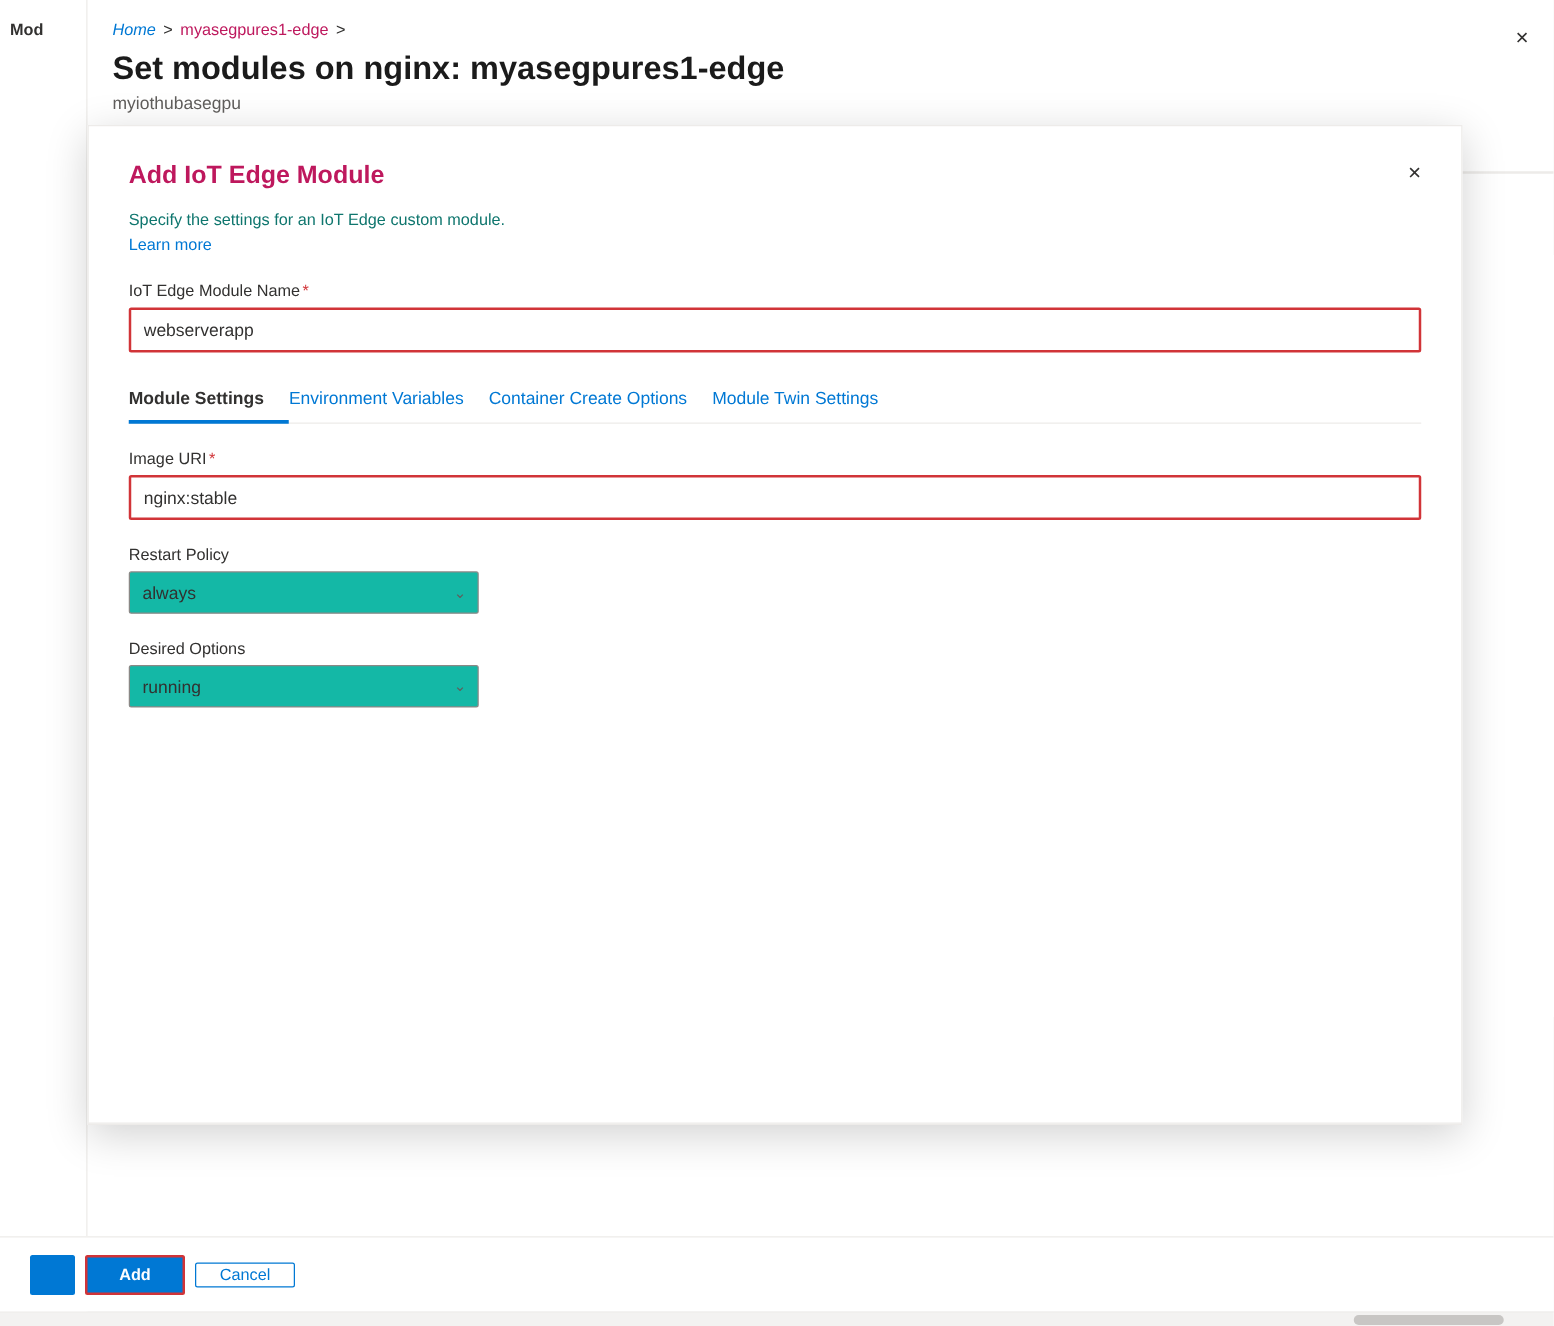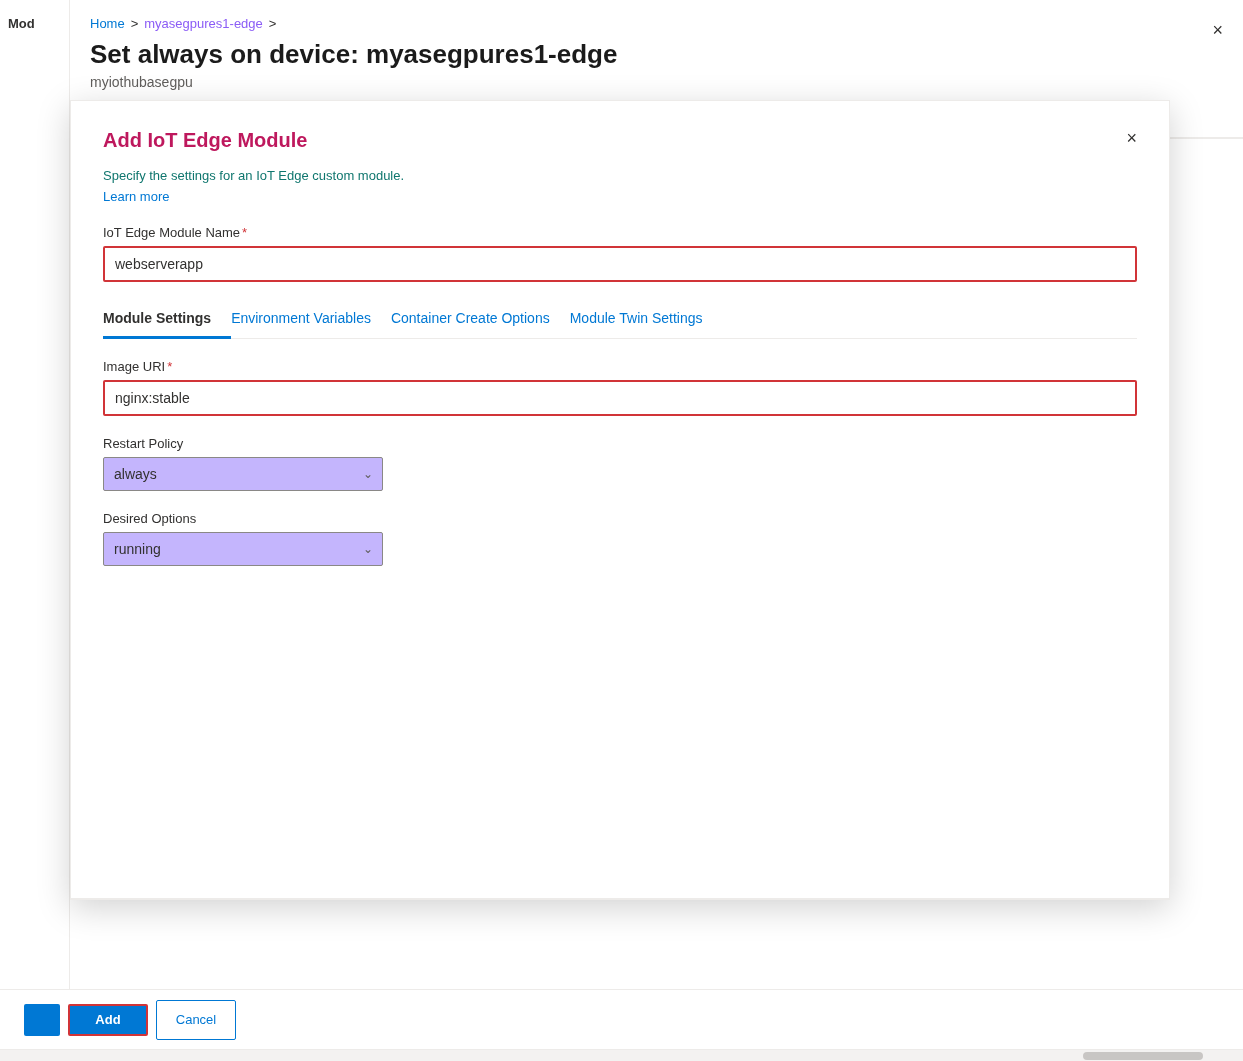--- a/index.html
+++ b/index.html
@@ -127,21 +127,21 @@
       color: #fff;
       border: 2px solid #d13438;
       border-radius: 2px;
       font-size: 13px;
       font-weight: 600;
       cursor: pointer;
     }
 
     .btn-cancel {
       width: 80px;
-      height: 40px;
+      height: 20px;
       background: #fff;
       color: #0078d4;
       border: 1px solid #0078d4;
       border-radius: 2px;
       font-size: 13px;
       cursor: pointer;
     }
 
     
     .modal-overlay {
@@ -286,21 +286,21 @@
     }
 
     .form-select {
       width: 100%;
       height: 34px;
       border: 1px solid #8a8886;
       border-radius: 2px;
       padding: 4px 32px 4px 10px;
       font-size: 14px;
       color: #323130;
-      background: #c4b5fd;
+      background: #14b8a6;
       appearance: none;
       -webkit-appearance: none;
       cursor: pointer;
       outline: none;
     }
 
     .select-chevron {
       position: absolute;
       right: 10px;
       top: 50%;
@@ -346,26 +346,26 @@
 <div class="bg-page">
 
   <div class="left-panel">
     <div class="left-panel-content">
       <div class="left-panel-tab">Mod</div>
     </div>
   </div>
 
   <div class="bg-header" style="padding-left: 90px;">
     <div class="breadcrumb">
-      <a style="color:#0078d4; text-decoration:none;">Home</a>
+      <a style="color:#0078d4; text-decoration:none;font-style:italic;">Home</a>
       <span class="sep">&gt;</span>
-      <a style="color:#8b5cf6; text-decoration:none;">myasegpures1-edge</a>
+      <a style="color:#be185d; text-decoration:none;">myasegpures1-edge</a>
       <span class="sep">&gt;</span>
     </div>
-    <div class="page-title">Set always on device: myasegpures1-edge</div>
+    <div class="page-title">Set modules on nginx: myasegpures1-edge</div>
     <div class="page-subtitle">myiothubasegpu</div>
   </div>
 
   <button class="close-page-btn">×</button>
 
   <div style="padding-left: 90px; margin-top: 16px;">
     <div style="border-bottom: 2px solid #edebe9; display: flex; gap: 0; padding: 0 24px;">
       <div style="padding: 8px 16px 8px 0; font-size: 13px; color: #323130; border-bottom: 2px solid #0078d4; margin-bottom: -2px; font-weight: 600;">Mod</div>
     </div>
 

